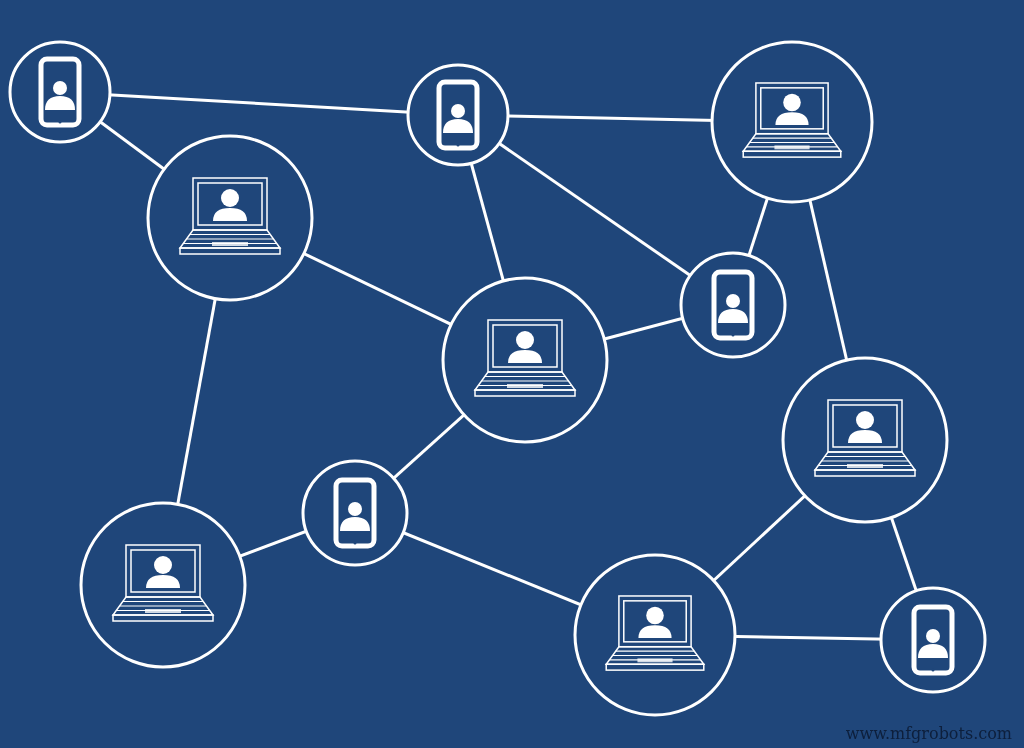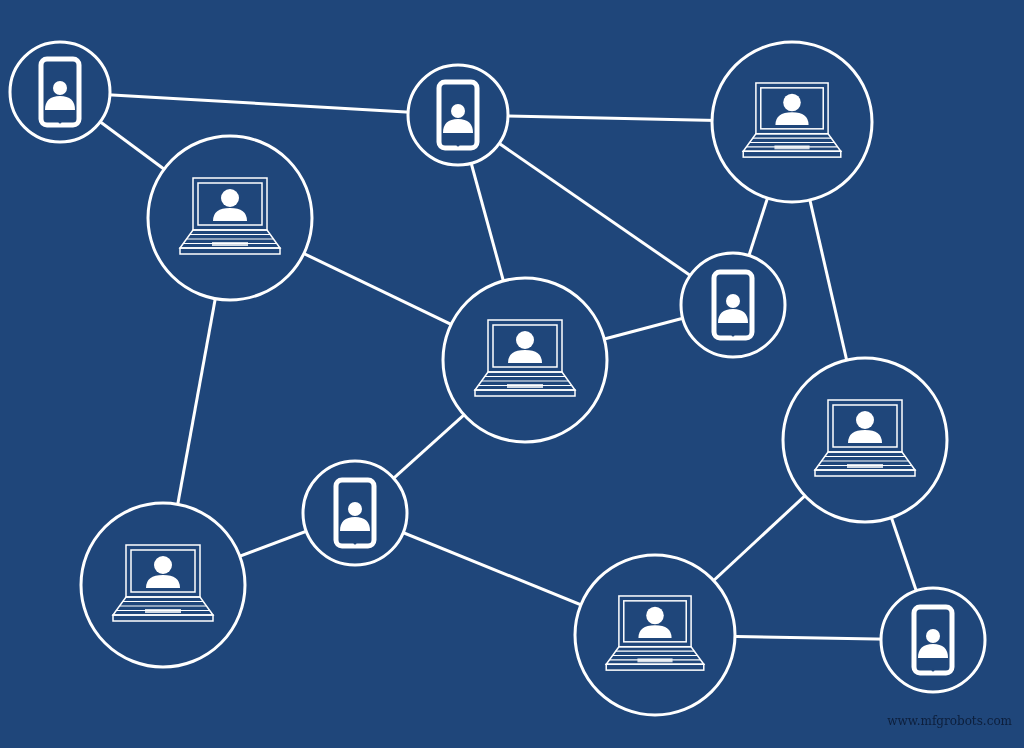--- a/index.html
+++ b/index.html
@@ -1,18 +1,18 @@
 <!DOCTYPE html>
 <html><head>
 <meta charset="utf-8">
 <style>
   html, body { margin:0; padding:0; }
   body { width:1024px; height:748px; overflow:hidden; background:#1f467a; position:relative; font-family:"Liberation Sans", sans-serif; }
   #canvas { position:absolute; left:0; top:0; width:1024px; height:748px; }
-  .watermark { position:absolute; right:12px; bottom:20px; font-family:"DejaVu Serif", serif; font-size:12px; color:#0d1f3c; }
+  .watermark { position:absolute; right:12px; bottom:5px; font-family:"DejaVu Serif", serif; font-size:16px; color:#0d1f3c; }
 </style>
 </head>
 <body>
 
 <svg id="canvas" viewBox="0 0 1024 748" xmlns="http://www.w3.org/2000/svg">
   <g id="edges">
       <line x1="60" y1="92" x2="458" y2="115" stroke="#ffffff" stroke-width="3"></line>
       <line x1="60" y1="92" x2="230" y2="218" stroke="#ffffff" stroke-width="3"></line>
       <line x1="458" y1="115" x2="792" y2="122" stroke="#ffffff" stroke-width="3"></line>
       <line x1="458" y1="115" x2="525" y2="360" stroke="#ffffff" stroke-width="3"></line>

